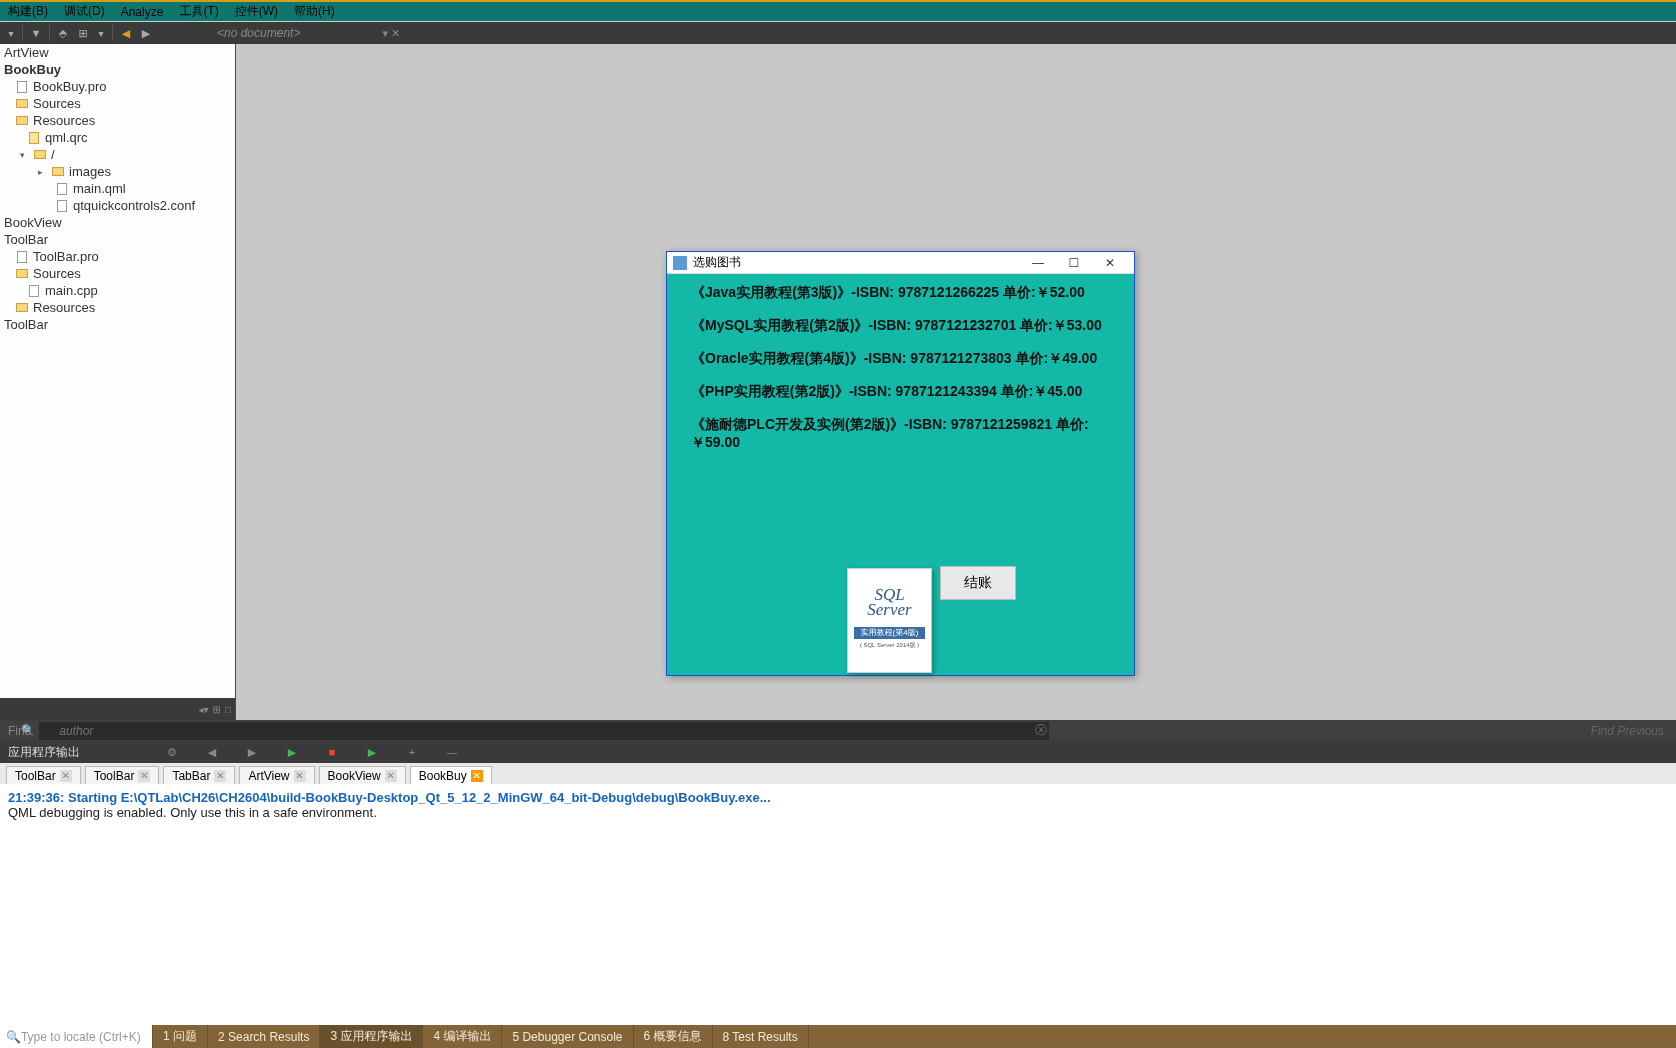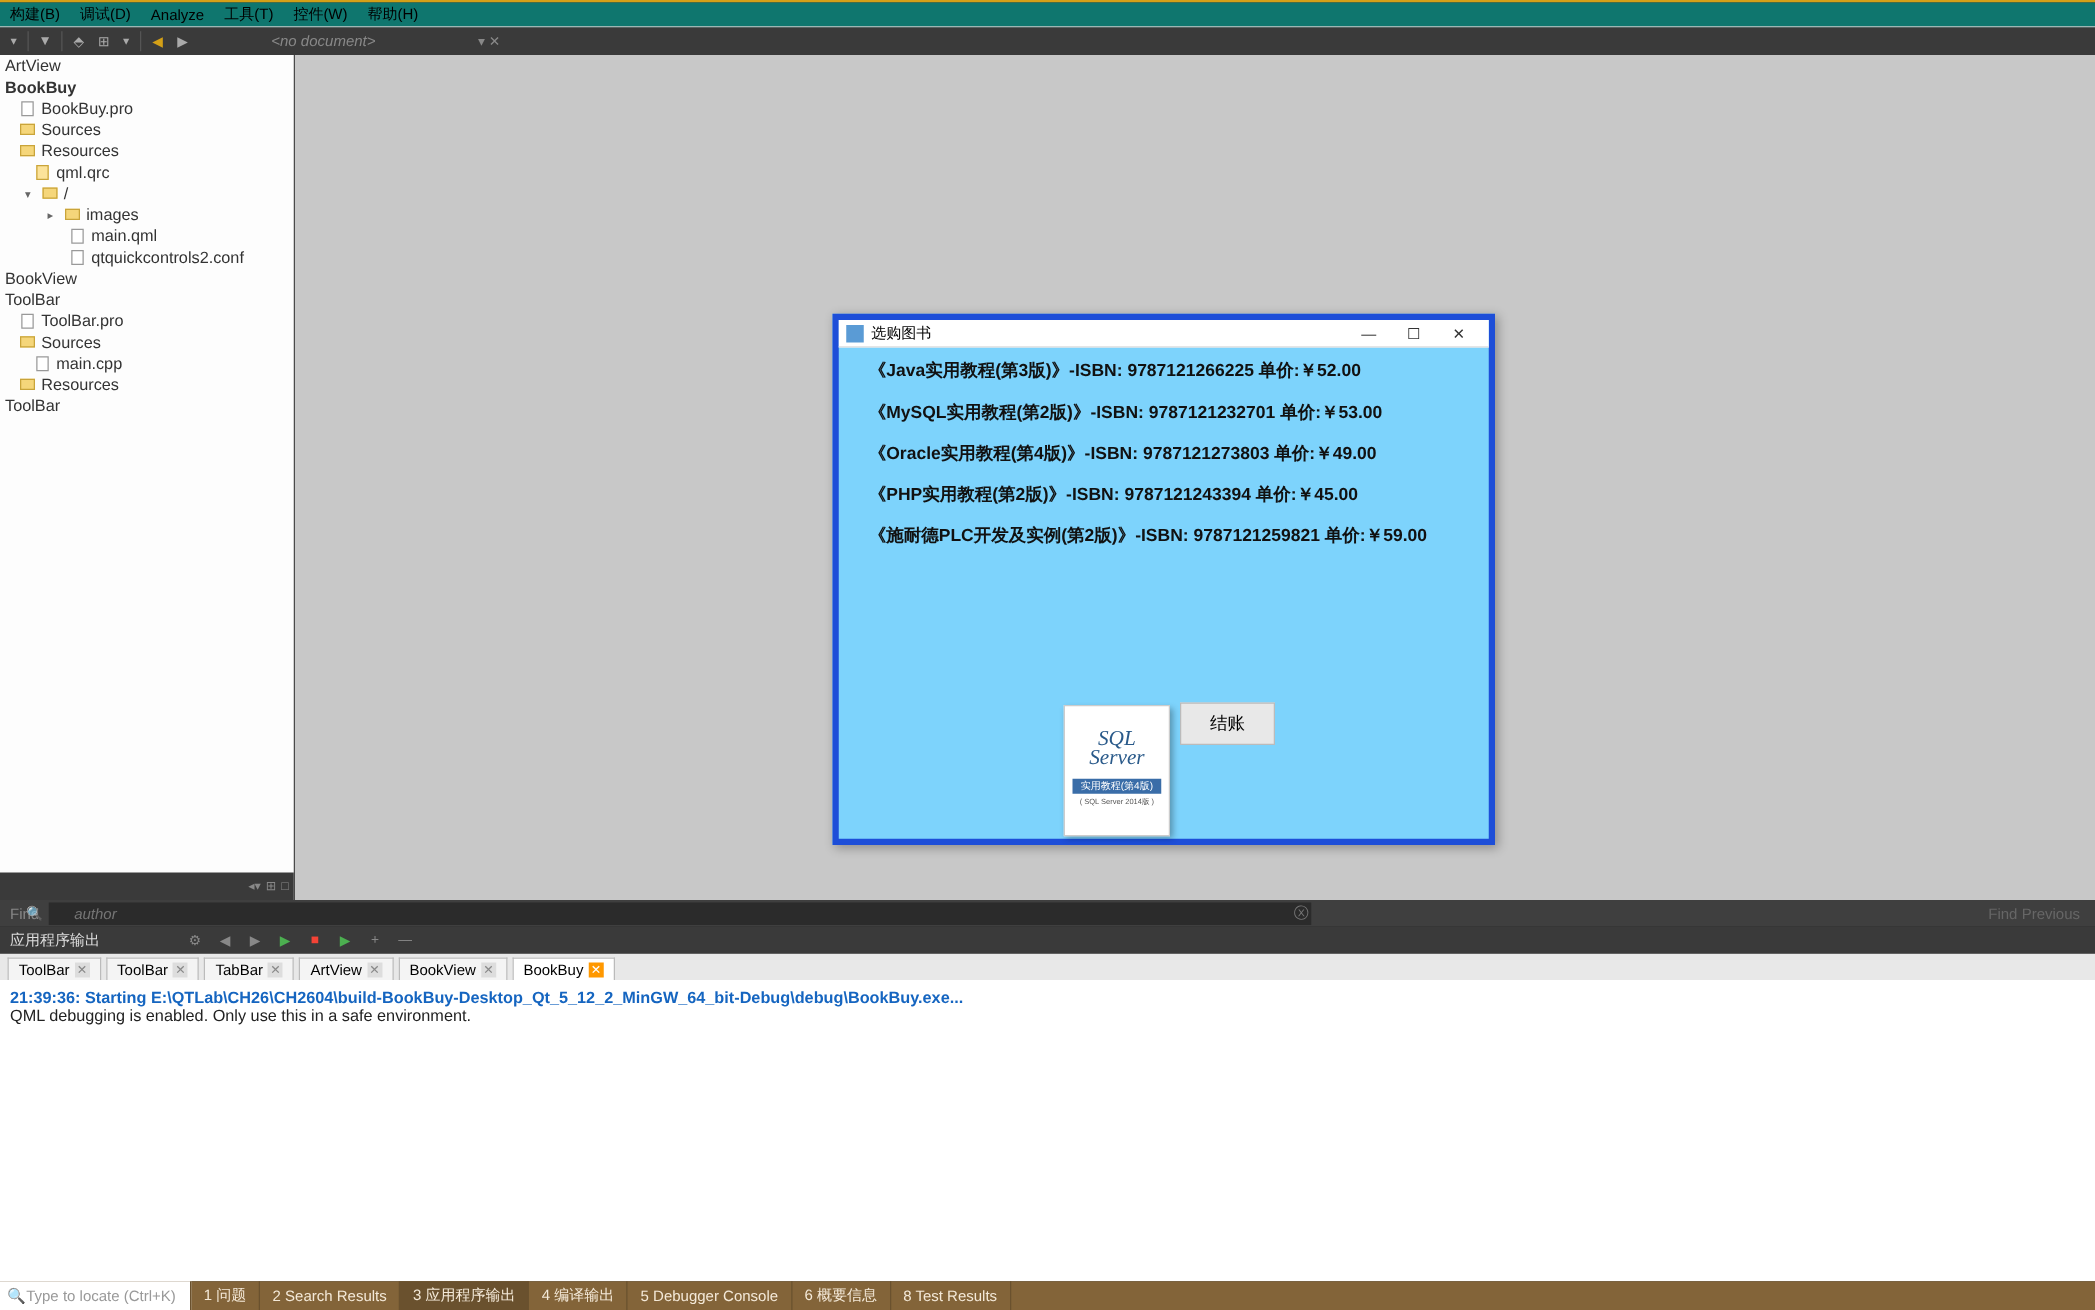--- a/index.html
+++ b/index.html
@@ -22,21 +22,21 @@
 .tree-item .arr { width: 12px; font-size: 9px; color: #666; }
 .tree-item .icn { width: 16px; height: 14px; margin-right: 3px; display: inline-flex; align-items: center; justify-content: center; font-size: 10px; }
 .fold-icn { background: #f5d67a; border: 1px solid #c9a43a; width: 12px; height: 9px; }
 .file-icn { background: #fff; border: 1px solid #999; width: 10px; height: 12px; }
 .side-bottom { height: 22px; background: #3a3a3a; display: flex; align-items: center; justify-content: flex-end; padding-right: 4px; gap: 4px; }
 .side-bottom span { color: #888; font-size: 10px; }
 
 .editor { flex: 1; background: #c8c8c8; position: relative; }
 .placeholder-text { position: absolute; left: 725px; top: 345px; font-family: Consolas, monospace; font-size: 13px; color: #555; line-height: 15px; white-space: pre; }
 
-.dialog { position: absolute; left: 430px; top: 207px; width: 530px; height: 425px; background: #7dd3fc; border: 5px solid #1d4ed8; box-shadow: 2px 2px 8px rgba(0,0,0,0.3); z-index: 100; }
+.dialog { position: absolute; left: 430px; top: 207px; width: 469px; height: 425px; background: #14b8a6; border: 1px solid #1d4ed8; box-shadow: 2px 2px 8px rgba(0,0,0,0.3); z-index: 100; }
 .dlg-title { height: 22px; background: #fff; border-bottom: 1px solid #ddd; display: flex; align-items: center; padding: 0 6px; font-size: 12px; }
 .dlg-title .wicn { width: 14px; height: 14px; background: #5a9bd5; margin-right: 6px; }
 .dlg-title .spacer { flex: 1; }
 .dlg-title .wbtn { width: 36px; height: 20px; display: flex; align-items: center; justify-content: center; font-size: 12px; color: #333; }
 .dlg-list { padding: 10px 0; }
 .dlg-row { height: 33px; display: flex; padding: 0 24px; font-family: SimSun, monospace; font-size: 14px; color: #111; font-weight: bold; position: relative; }
 .dlg-row.sel { background: #f0f0f0; padding-left: 0; }
 .dlg-row .btns { position: absolute; right: 0; top: 0; height: 33px; display: flex; }
 .dlg-row .buy { width: 46px; background: #ffc107; color: #333; font-size: 13px; display: flex; align-items: center; justify-content: center; }
 .dlg-row .rem { width: 46px; background: #e53935; color: #fff; font-size: 13px; display: flex; align-items: center; justify-content: center; }
@@ -45,23 +45,23 @@
 .book-cover .sql-text { position: absolute; top: 18px; left: 0; right: 0; text-align: center; font-family: Georgia, serif; font-style: italic; font-size: 17px; color: #2a5a8a; line-height: 15px; }
 .book-cover .band { position: absolute; top: 58px; left: 6px; right: 6px; height: 12px; background: #3a6da8; color: #fff; font-size: 8px; text-align: center; line-height: 12px; }
 .book-cover .sub { position: absolute; top: 72px; left: 6px; right: 6px; font-size: 6px; text-align: center; color: #555; }
 .checkout { width: 76px; height: 34px; margin-left: 8px; background: #e8e8e8; border: 1px solid #bbb; font-size: 14px; display: flex; align-items: center; justify-content: center; margin-bottom: 75px; }
 
 .findbar { height: 21px; background: #3f3f3f; display: flex; align-items: center; font-size: 12px; color: #888; }
 .findbar .lbl { padding: 0 8px; color: #888; }
 .findbar input { background: #2b2b2b; border: none; color: #999; font-size: 12px; padding: 2px 20px; width: 1010px; font-style: italic; }
 .findbar .srch-icn { position: relative; margin-left: -1028px; color: #777; font-size: 11px; pointer-events: none; }
 .findbar .clr { margin-left: 1000px; color: #777; }
-.findbar .prev { flex: 1; text-align: right; padding-right: 12px; color: #666; }
-
-.output-hdr { height: 22px; background: #3a3a3a; display: flex; align-items: center; font-size: 12px; color: #ddd; padding-left: 8px; gap: 8px; }
+.findbar .prev { flex: 1; text-align: right; padding-right: 12px; color: #666; font-style: italic; }
+
+.output-hdr { height: 22px; background: #3a3a3a; display: flex; align-items: center; font-size: 12px; color: #ddd; padding-left: 8px; gap: 24px; }
 .output-hdr .title { margin-right: 60px; }
 .output-hdr .ctrl { width: 16px; height: 16px; display: flex; align-items: center; justify-content: center; color: #888; font-size: 11px; }
 .output-hdr .red { color: #f44336; }
 .output-hdr .grn { color: #4caf50; }
 
 .output-tabs { height: 21px; background: #e8e8e8; display: flex; align-items: flex-end; padding-left: 6px; gap: 4px; font-size: 12px; }
 .out-tab { height: 18px; padding: 0 8px; background: #f4f4f4; border: 1px solid #bbb; border-bottom: none; display: flex; align-items: center; gap: 4px; }
 .out-tab.active { background: #fff; }
 .out-tab .x { font-size: 10px; color: #888; background: #ddd; width: 12px; height: 12px; display: flex; align-items: center; justify-content: center; }
 .out-tab.active .x { background: #ff9800; color: #fff; }

